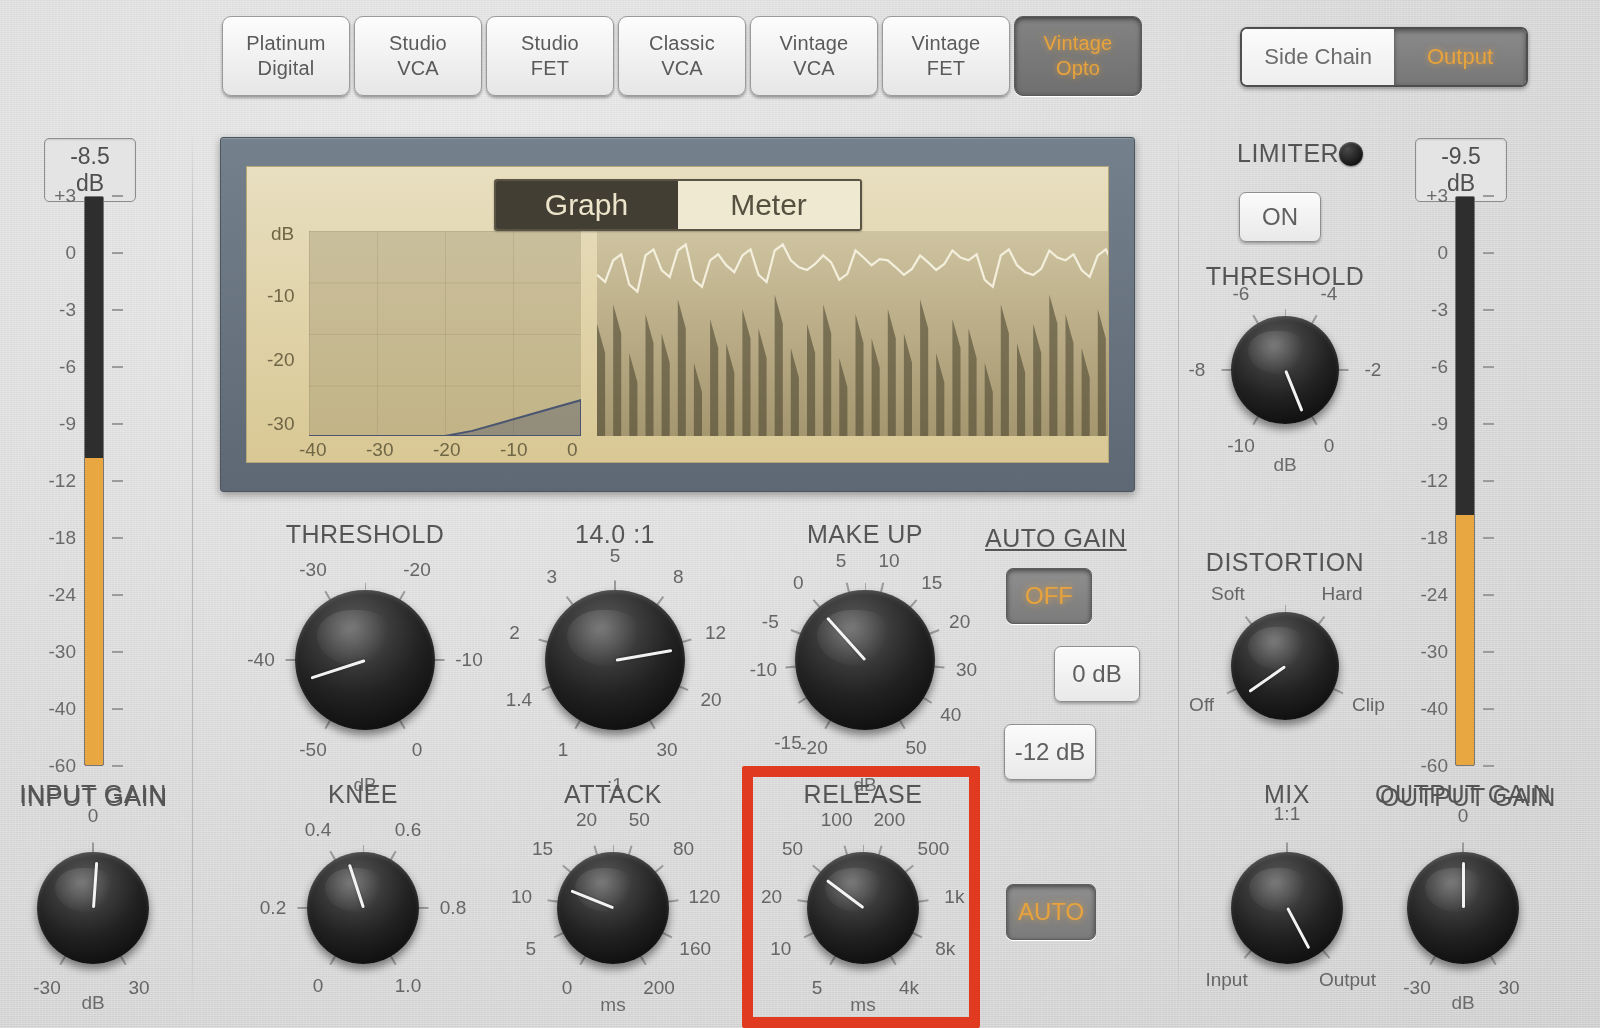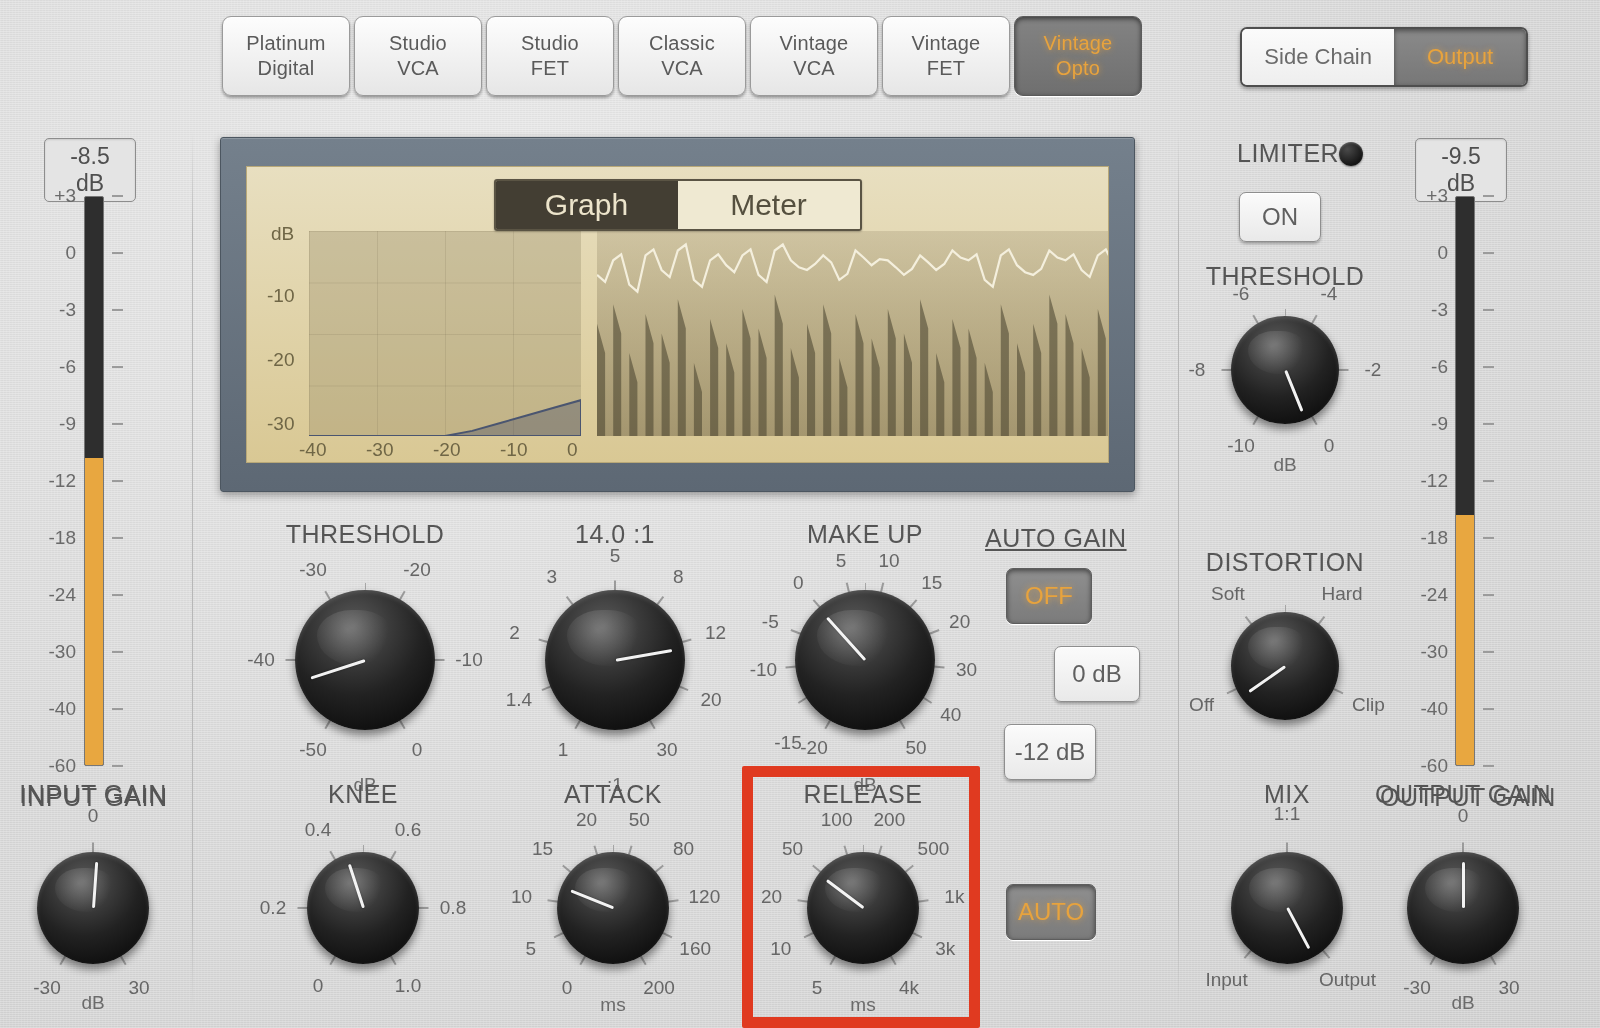--- a/index.html
+++ b/index.html
@@ -467,21 +467,21 @@
       <div class="scale-lab" style="left: 37.5239px; top: 68.8635px;">50</div>
       <div style="position: absolute; width: 2px; height: 11px; background: rgb(154, 154, 154); left: 62.0373px; top: 89.4327px; transform: translate(-50%, -50%) rotate(-50deg);"></div>
       <div class="scale-lab" style="left: 81.6141px; top: 39.865px;">100</div>
       <div style="position: absolute; width: 2px; height: 11px; background: rgb(154, 154, 154); left: 90.7918px; top: 70.5206px; transform: translate(-50%, -50%) rotate(-16.6667deg);"></div>
       <div class="scale-lab" style="left: 134.386px; top: 39.865px;">200</div>
       <div style="position: absolute; width: 2px; height: 11px; background: rgb(154, 154, 154); left: 125.208px; top: 70.5206px; transform: translate(-50%, -50%) rotate(16.6667deg);"></div>
       <div class="scale-lab" style="left: 178.476px; top: 68.8635px;">500</div>
       <div style="position: absolute; width: 2px; height: 11px; background: rgb(154, 154, 154); left: 153.963px; top: 89.4327px; transform: translate(-50%, -50%) rotate(50deg);"></div>
       <div class="scale-lab" style="left: 199.378px; top: 117.319px;">1k</div>
       <div style="position: absolute; width: 2px; height: 11px; background: rgb(154, 154, 154); left: 167.594px; top: 121.034px; transform: translate(-50%, -50%) rotate(83.3333deg);"></div>
-      <div class="scale-lab" style="left: 190.214px; top: 169.29px;">3k</div>
+      <div class="scale-lab" style="left: 190.214px; top: 169.29px;">8k</div>
       <div style="position: absolute; width: 2px; height: 11px; background: rgb(154, 154, 154); left: 161.618px; top: 154.928px; transform: translate(-50%, -50%) rotate(116.667deg);"></div>
       <div class="scale-lab" style="left: 154px; top: 207.674px;">4k</div>
       <div style="position: absolute; width: 2px; height: 11px; background: rgb(154, 154, 154); left: 138px; top: 179.962px; transform: translate(-50%, -50%) rotate(150deg);"></div>
       <div class="knob-skirt" style="width: 126px; height: 126px; left: 45px; top: 65px; mask-image: radial-gradient(circle, transparent 55px, rgb(0, 0, 0) 57px);"></div>
       <div class="knob" style="width: 112px; height: 112px; left: 52px; top: 72px;">
         <div class="knob-ptr" style="height: 45.92px; left: 50%; top: 10.08px; margin-left: -1.5px; transform: rotate(-53deg); transform-origin: 50% 100%;"></div>
       </div>
       <div class="unit-lab" style="left: 108px; top: 214px;">ms</div>
     </div>
 

